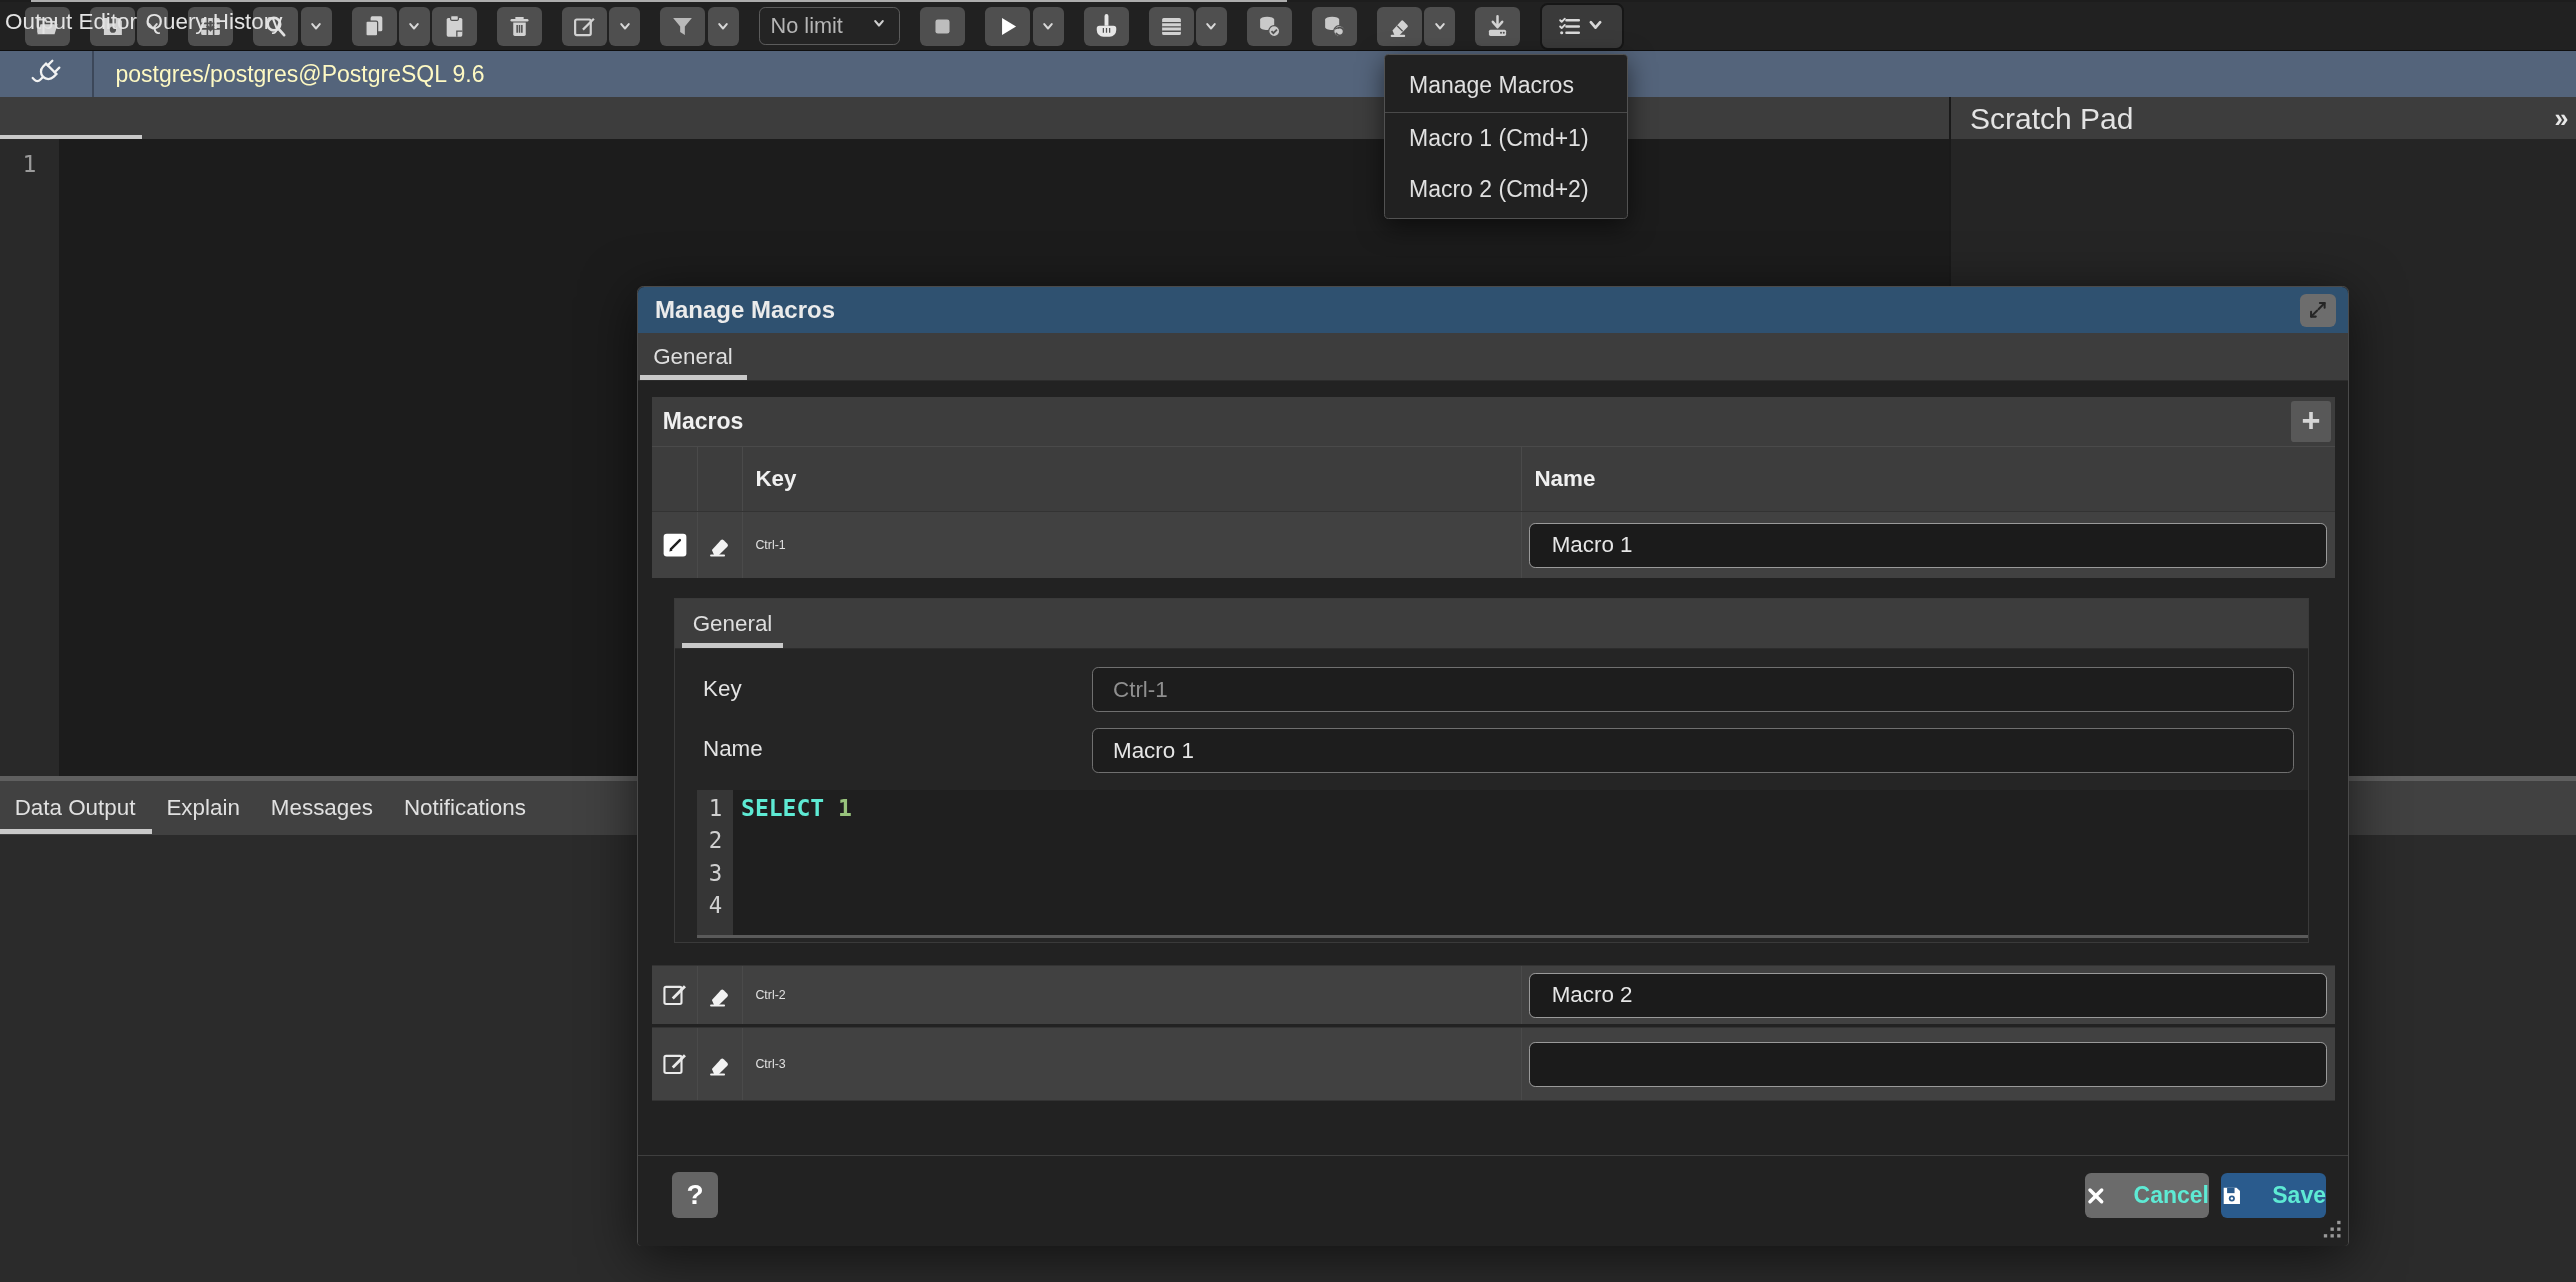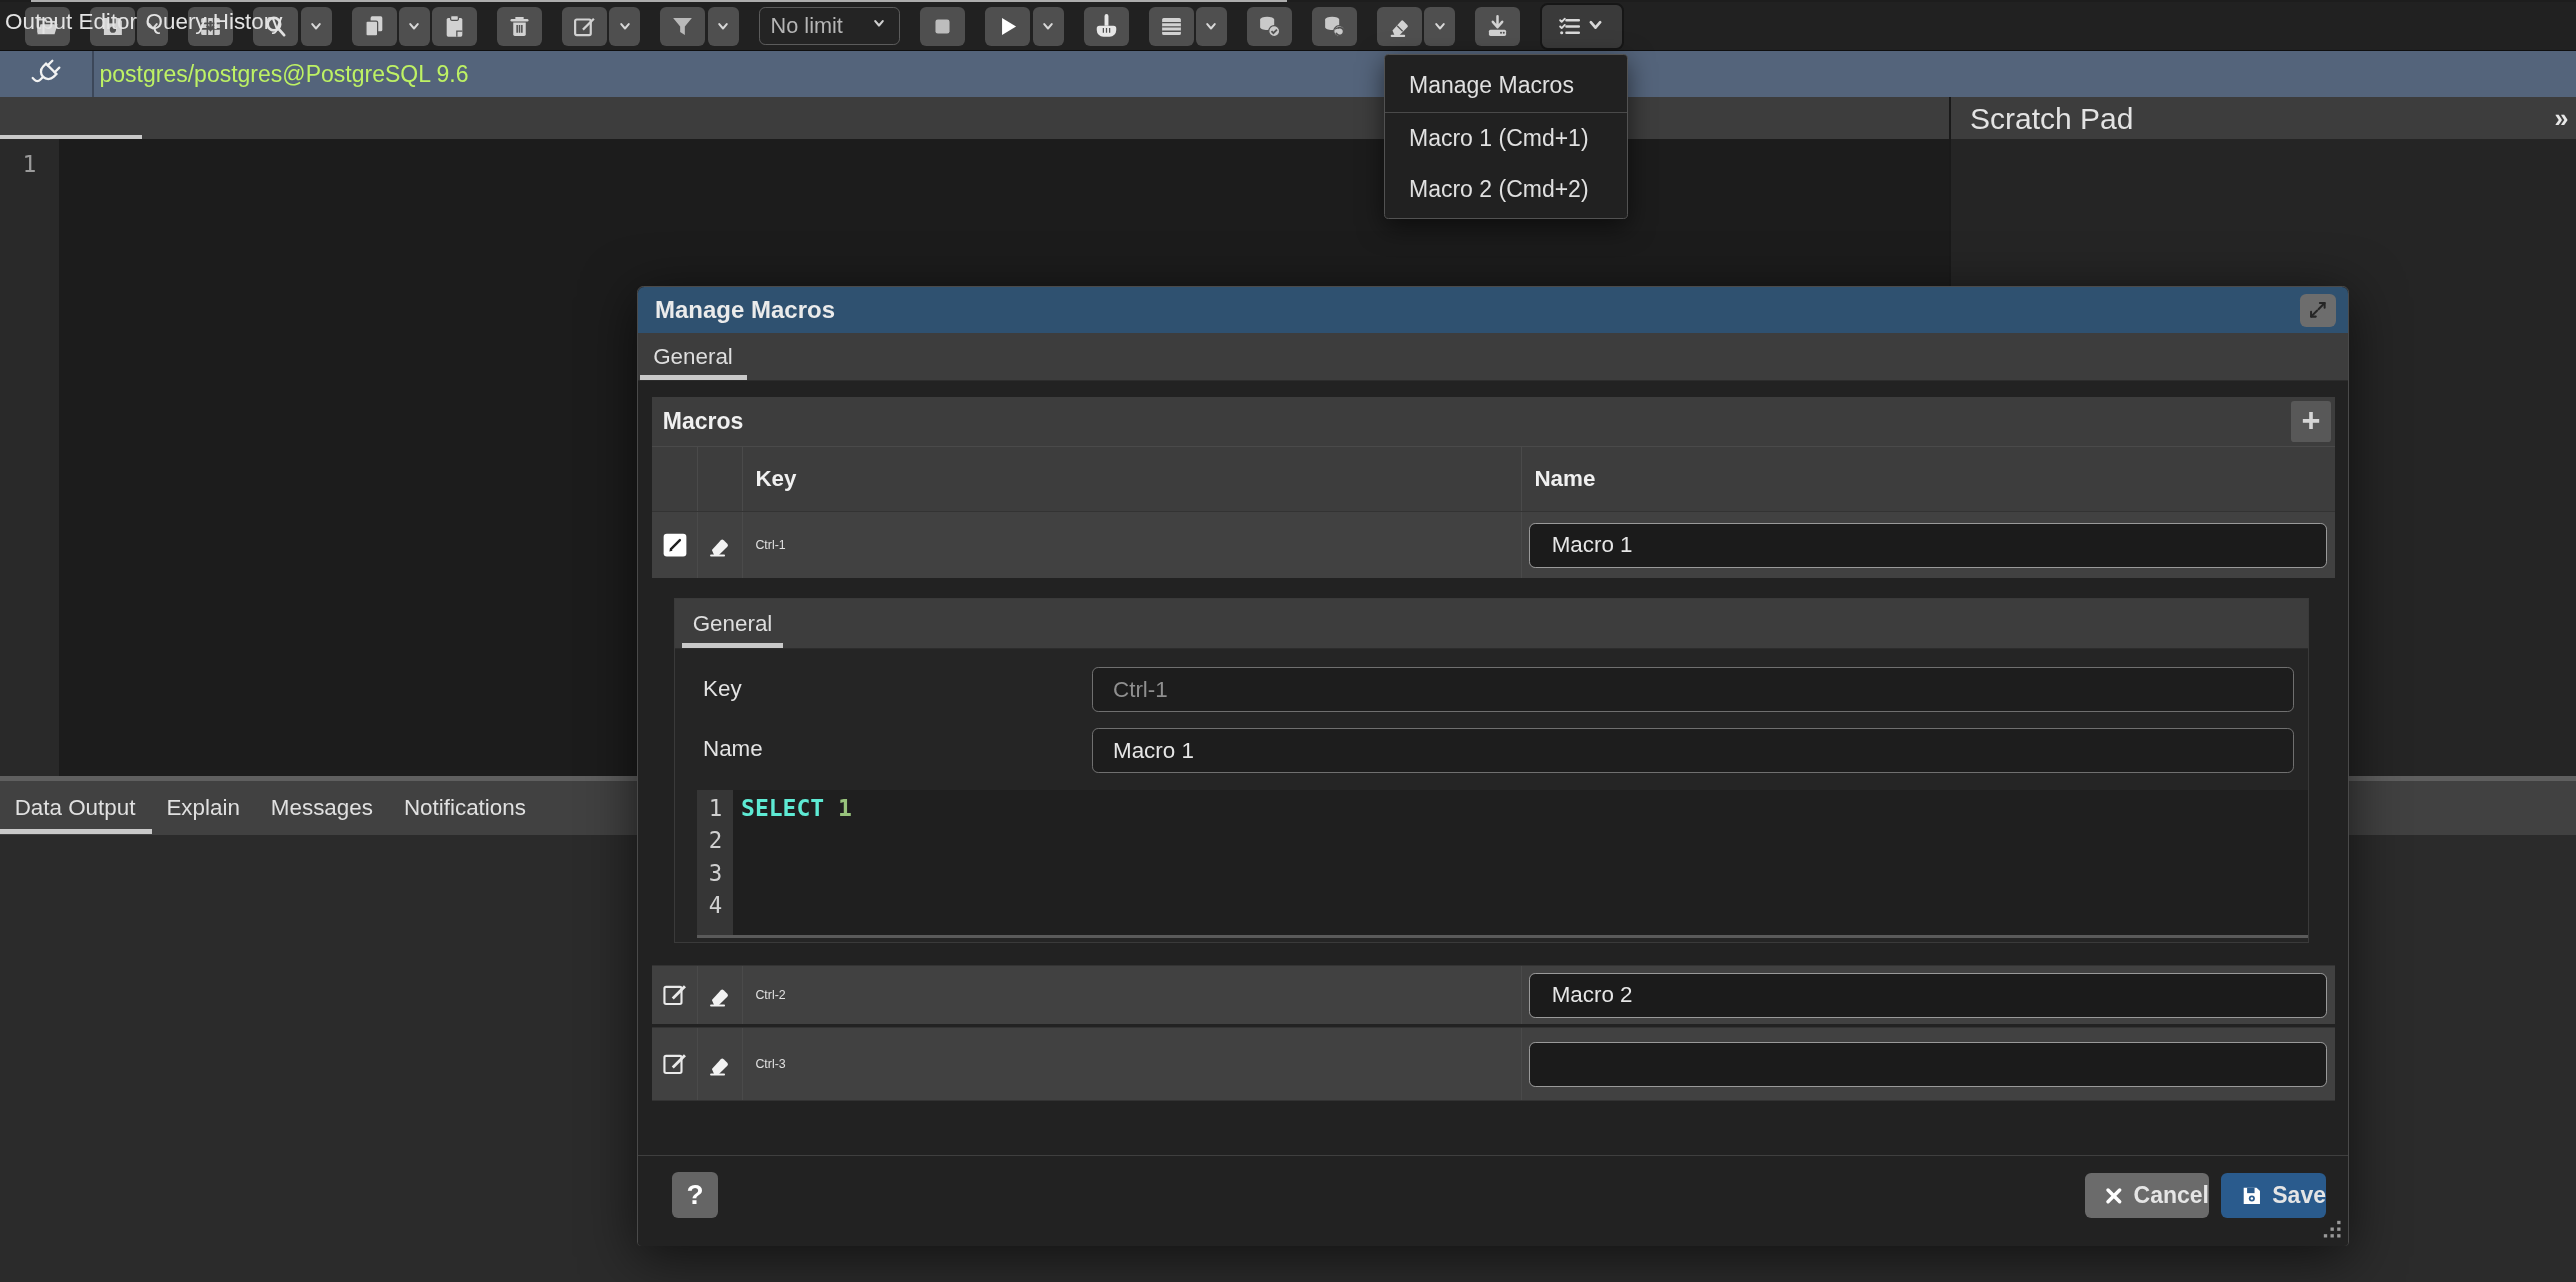--- a/index.html
+++ b/index.html
@@ -17,21 +17,21 @@
   .limit{width:118px;height:36px;border:1.5px solid #5c5c5c;border-radius:6.2px;background:#242424;
     display:flex;align-items:center;justify-content:space-between;padding:0 10.8px;color:#b5b5b5;font-size:21.7px;flex:0 0 auto;}
   .macrosbtn{width:80px;height:43px;background:#3a3a3a;border:2.3px solid #161616;border-radius:7.7px;
     display:flex;align-items:center;justify-content:center;gap:1.5px;flex:0 0 auto;}
   .macrosbtn svg{width:25px;height:25px;}
   
   .connbar{position:absolute;left:0;top:51px;width:2576px;height:46px;background:#54647b;display:flex;align-items:center;}
   .plugcell{width:92px;display:flex;justify-content:center;align-items:center;height:100%;}
   .plugcell svg{width:36px;height:36px;}
   .connsep{width:1.5px;height:100%;background:#3c4759;}
-  .conntext{margin-left:6px;color:#bef264;font-size:23px;}
+  .conntext{margin-left:22px;color:#fef9c3;font-size:23px;}
   
   .tabrow{position:absolute;left:0;top:97px;width:2576px;height:43px;background:#3d3d3d;}
   .tab{position:absolute;top:0;height:43px;display:flex;align-items:center;justify-content:center;color:#e3e3e3;font-size:22.4px;}
   .tab.qe{left:0;width:142px;}
   .tab.qh{left:142px;width:144px;}
   .tab-underline{position:absolute;left:0;top:135px;width:142px;height:4.6px;background:#c9c9c9;}
   .sp-divider{position:absolute;left:1949px;top:97px;width:1.5px;height:679px;background:#1a1a1a;}
   .sp-title{position:absolute;left:1970px;top:97px;height:43px;display:flex;align-items:center;color:#e3e3e3;font-size:30px;text-align:right;}
   .sp-collapse{position:absolute;right:7.7px;top:97px;height:43px;display:flex;align-items:center;color:#e8e8e8;
     font-size:25px;font-weight:bold;}
@@ -91,22 +91,22 @@
   .sqled{position:absolute;left:22.4px;top:191px;width:1611px;height:145px;background:#1f1f1f;
     border-bottom:3.1px solid #5a5a5a;display:flex;box-sizing:content-box;}
   .sqlgutter{width:36px;background:#363636;color:#d0d0d0;font:22.4px/32.5px "DejaVu Sans Mono",monospace;
     text-align:center;padding-top:1.5px;box-sizing:border-box;}
   .sqlcode{padding:1.5px 0 0 7.7px;font:bold 23px/32.5px "DejaVu Sans Mono",monospace;}
   
   .dlg-footer{position:absolute;left:0;top:868px;width:100%;height:90px;border-top:0.8px solid #3f3f3f;background:#222;
     border-radius:0 0 3.9px 3.9px;}
   .help-btn{position:absolute;left:34px;top:15.5px;width:46px;height:46px;background:#656565;border-radius:6.2px;
     display:flex;align-items:center;justify-content:center;color:#fff;font-size:28px;font-weight:bold;}
-  .btn{position:absolute;top:17px;height:45px;border-radius:6.2px;display:flex;align-items:center;justify-content:flex-end;
-    gap:9.3px;color:#e5e5e5;font-size:23px;font-weight:bold;}
+  .btn{position:absolute;top:17px;height:45px;border-radius:6.2px;display:flex;align-items:center;justify-content:space-between;
+    gap:9.3px;color:#5eead4;font-size:23px;font-weight:bold;}
   .btn svg{width:21.7px;height:21.7px;}
   .cancel-btn{left:1447px;width:124px;background:#6b6b6b;}
   .save-btn{left:1583px;width:105px;background:#2a5b8d;}
   .grip{position:absolute;right:4.6px;bottom:6.2px;width:20px;height:20px;}
 </style>
 </head>
 <body>
 
 <div id="screen">
   <div class="topline"></div>

